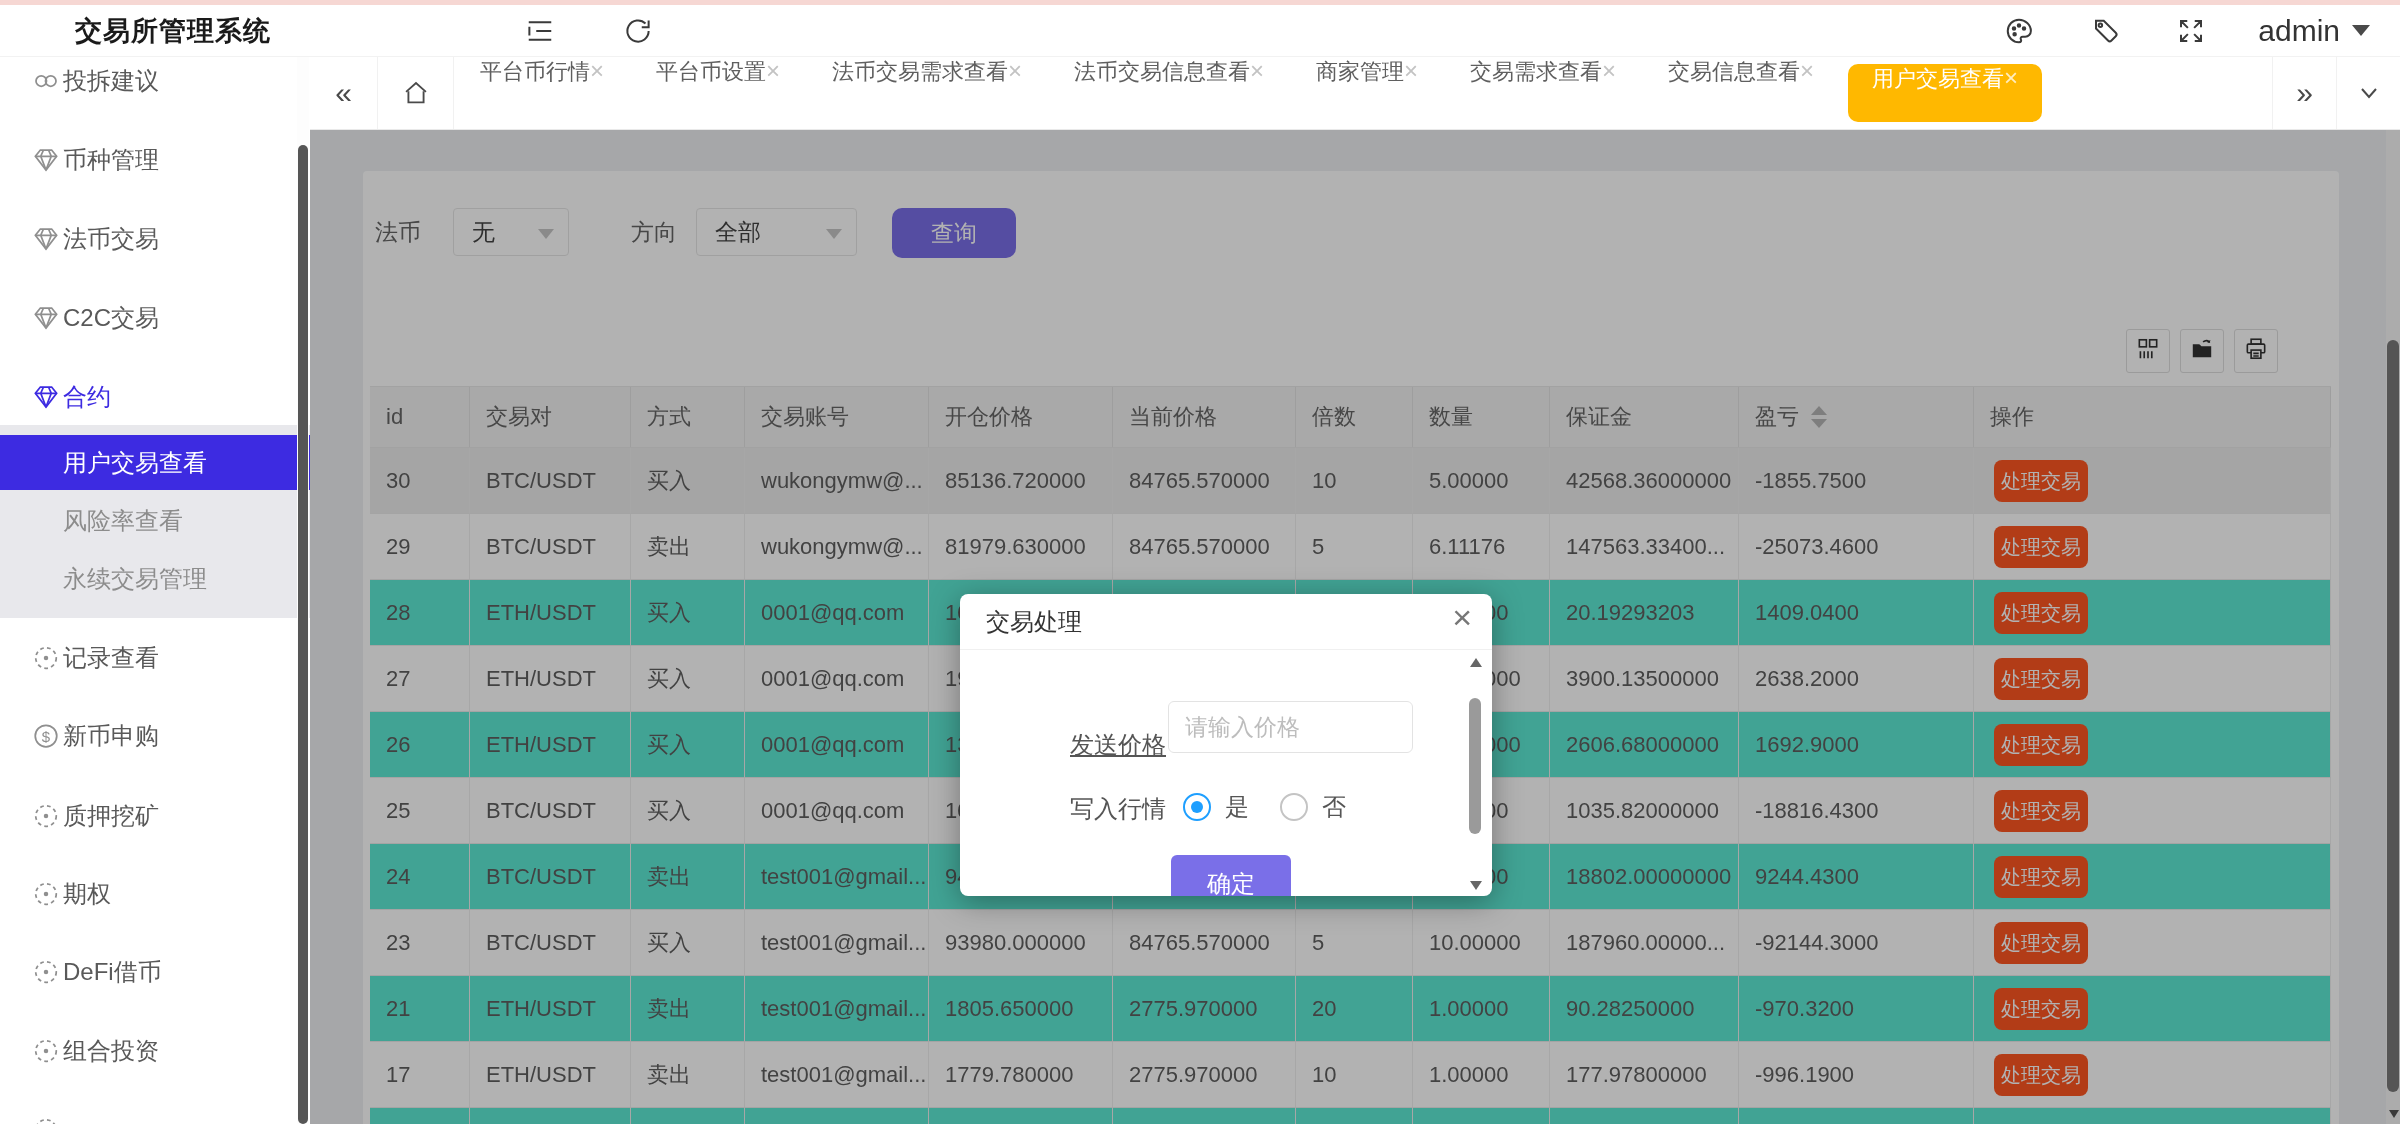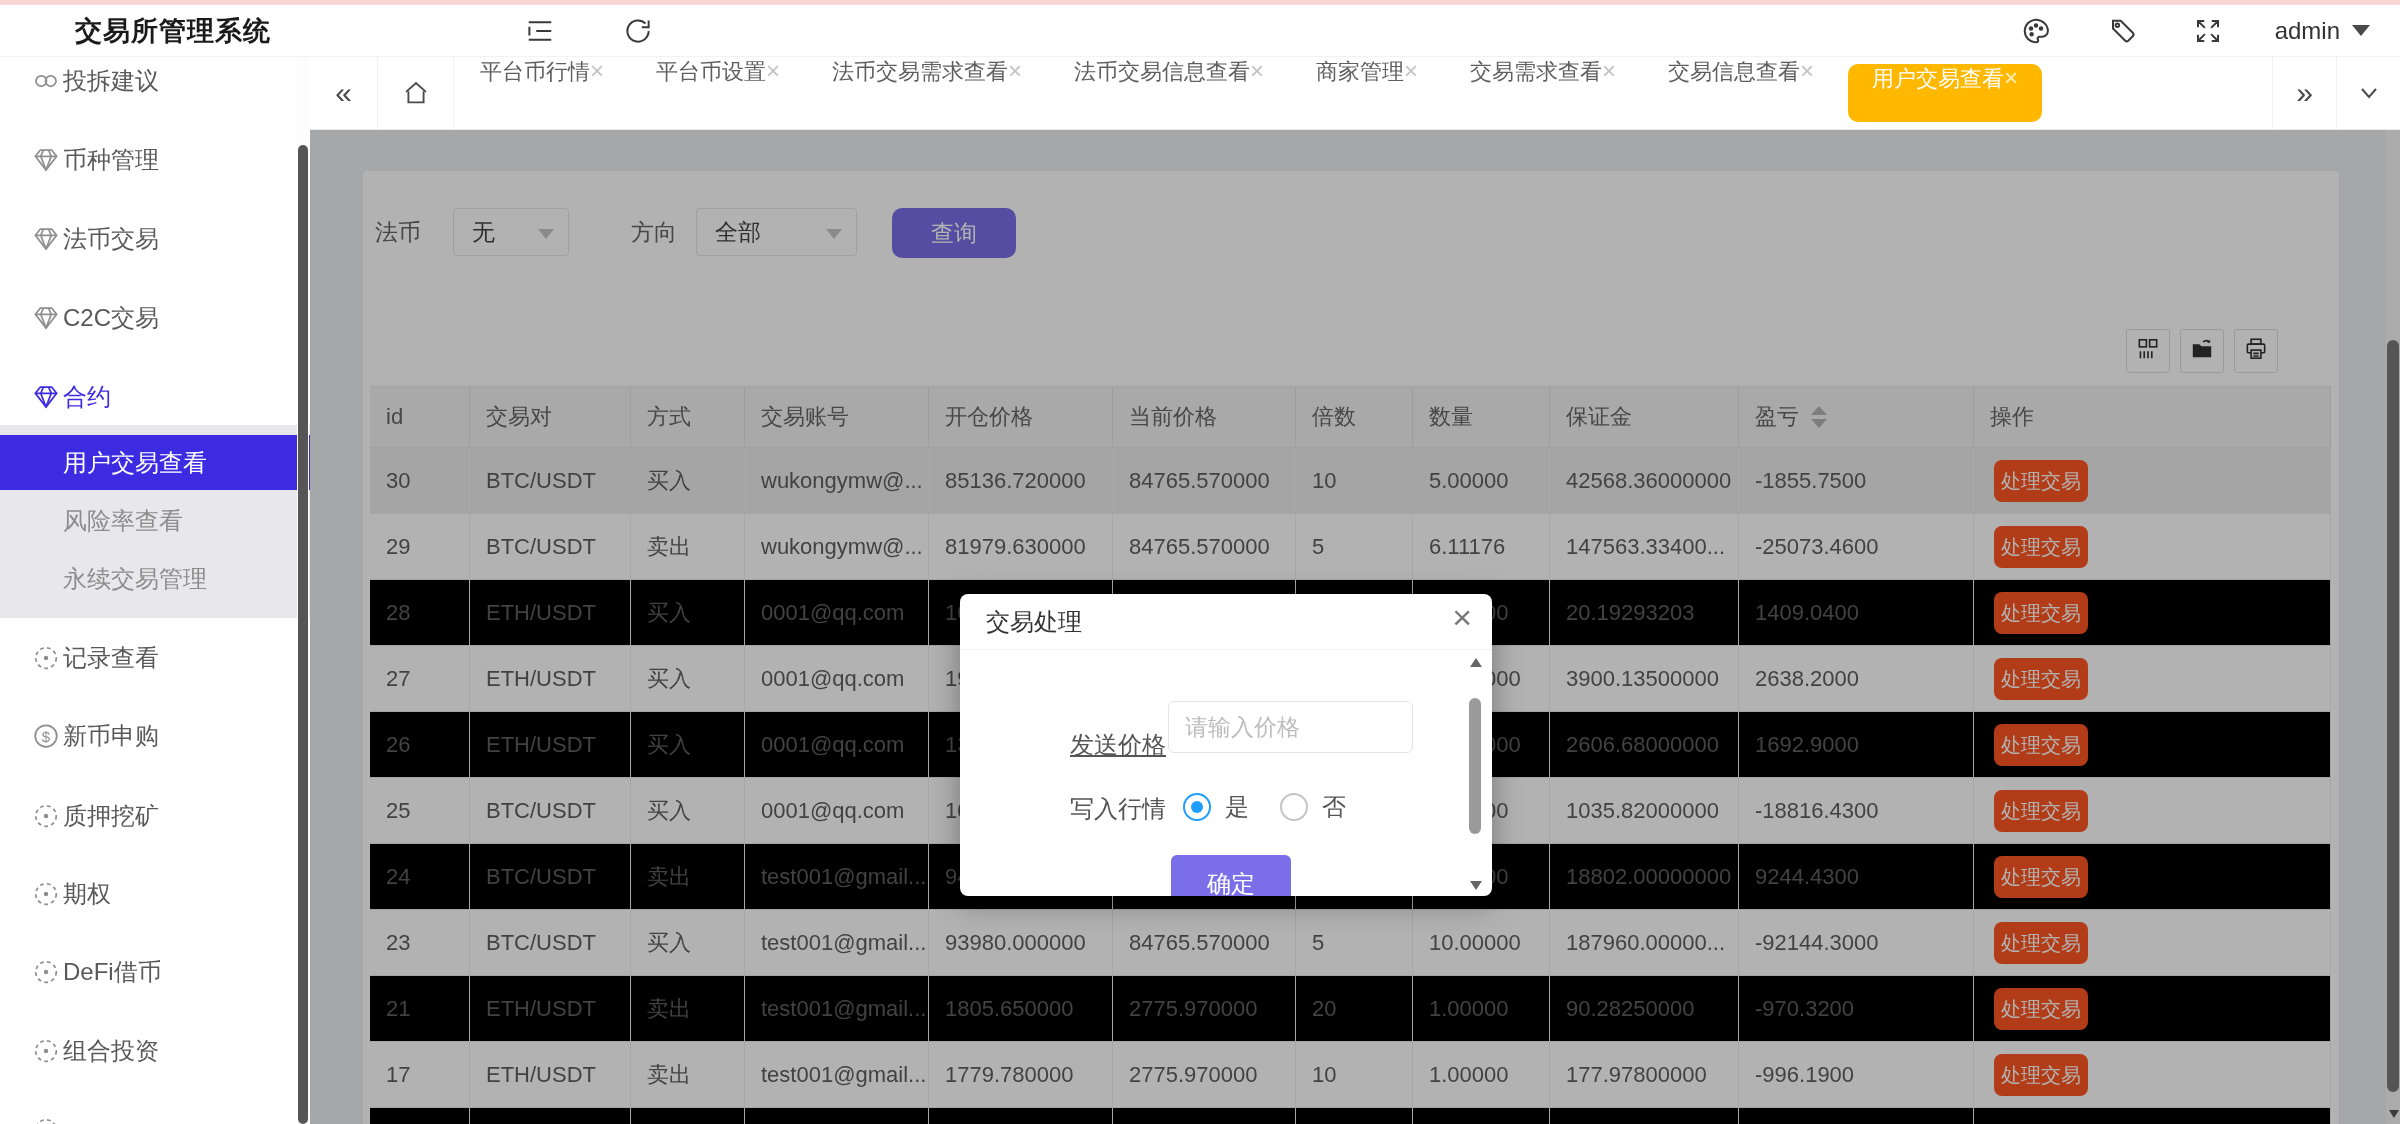--- a/index.html
+++ b/index.html
@@ -15,21 +15,21 @@
   body{font-family:"Liberation Sans","DejaVu Sans",sans-serif;background:#fff;position:relative;color:var(--txt);}
 
   
   .top-strip{position:absolute;left:0;top:0;width:2400px;height:5px;background:#f6d7d3;}
   .topbar{position:absolute;left:0;top:5px;width:2400px;height:52px;background:#fff;display:flex;align-items:center;border-bottom:1px solid #f2f2f2;z-index:40;}
   .brand{font-size:27px;font-weight:bold;color:#1a1a1a;margin-left:75px;letter-spacing:1px;}
   .tb-icon{width:38px;height:38px;display:flex;align-items:center;justify-content:center;color:#3a3a3a;cursor:pointer;}
   .tb-icon svg{width:30px;height:30px;stroke:#3a3a3a;stroke-width:1.6;fill:none;}
   .tb-left-icons{display:flex;gap:60px;margin-left:250px;}
   .tb-right{position:absolute;right:30px;display:flex;align-items:center;gap:48px;}
-  .admin-box{display:flex;align-items:center;gap:12px;font-size:24px;color:#333;cursor:pointer;}
+  .admin-box{display:flex;align-items:center;gap:12px;font-size:30px;color:#333;cursor:pointer;}
   .caret-down{width:0;height:0;border-left:9px solid transparent;border-right:9px solid transparent;border-top:11px solid #4a4a4a;}
 
   
   .sidebar{position:absolute;left:0;top:57px;width:310px;height:1067px;background:#fff;z-index:30;overflow:hidden;}
   .side-item{position:absolute;left:0;width:310px;height:80px;display:flex;align-items:center;cursor:pointer;color:#595959;font-size:24px;}
   .side-item .s-icon{position:absolute;left:30px;width:32px;height:32px;color:#8f8f8f;display:flex;align-items:center;justify-content:center;font-size:28px;}
   .side-item .s-icon svg{width:30px;height:30px;stroke:#8f8f8f;stroke-width:1.4;fill:none;}
   .side-item .s-label{position:absolute;left:63px;white-space:nowrap;}
   .side-item.parent-active{color:var(--sidebar-active);}
   .side-item.parent-active .s-icon svg{stroke:var(--sidebar-active);}
@@ -66,21 +66,21 @@
   
   .tbl-toolbar{position:absolute;top:158px;right:61px;display:flex;gap:10px;}
   .tool-btn{width:44px;height:44px;border:1px solid #dedede;border-radius:3px;background:#fff;display:flex;align-items:center;justify-content:center;cursor:pointer;}
   .tool-btn svg{width:26px;height:26px;stroke:#333;stroke-width:1.5;fill:none;}
 
   
   .table{position:absolute;left:7px;top:215px;width:1961px;}
   .t-head{display:flex;height:62px;background:#f2f2f2;border:1px solid #e8e8e8;border-left:none;border-right:none;}
   .t-hcell{display:flex;align-items:center;padding-left:16px;font-size:22px;color:#666;border-right:1px solid #e3e3e3;position:relative;}
   .t-row{display:flex;height:66px;background:#fff;}
-  .t-row.zebra{background:#000000;}
+  .t-row.zebra{background:#5eead4;}
   .t-row.hovered{background:#ececec;}
   .t-cell{display:flex;align-items:center;padding-left:16px;font-size:22px;color:#5f5f5f;border-right:1px solid #f0f0f0;border-bottom:1px solid #ebebeb;white-space:nowrap;overflow:hidden;}
   .sort{display:inline-flex;flex-direction:column;gap:4px;margin-left:12px;cursor:pointer;}
   .sort i{display:block;width:0;height:0;border-left:8px solid transparent;border-right:8px solid transparent;}
   .sort .up{border-bottom:9px solid #b5b5b5;}
   .sort .dn{border-top:9px solid #b5b5b5;}
   .act-btn{margin-left:4px;width:94px;height:42px;line-height:42px;text-align:center;background:var(--danger);color:#fff;font-size:20px;border-radius:8px;border:none;cursor:pointer;}
 
   
   .pane-scroll{position:absolute;right:0;top:0;width:14px;height:994px;background:#f6f6f6;}

